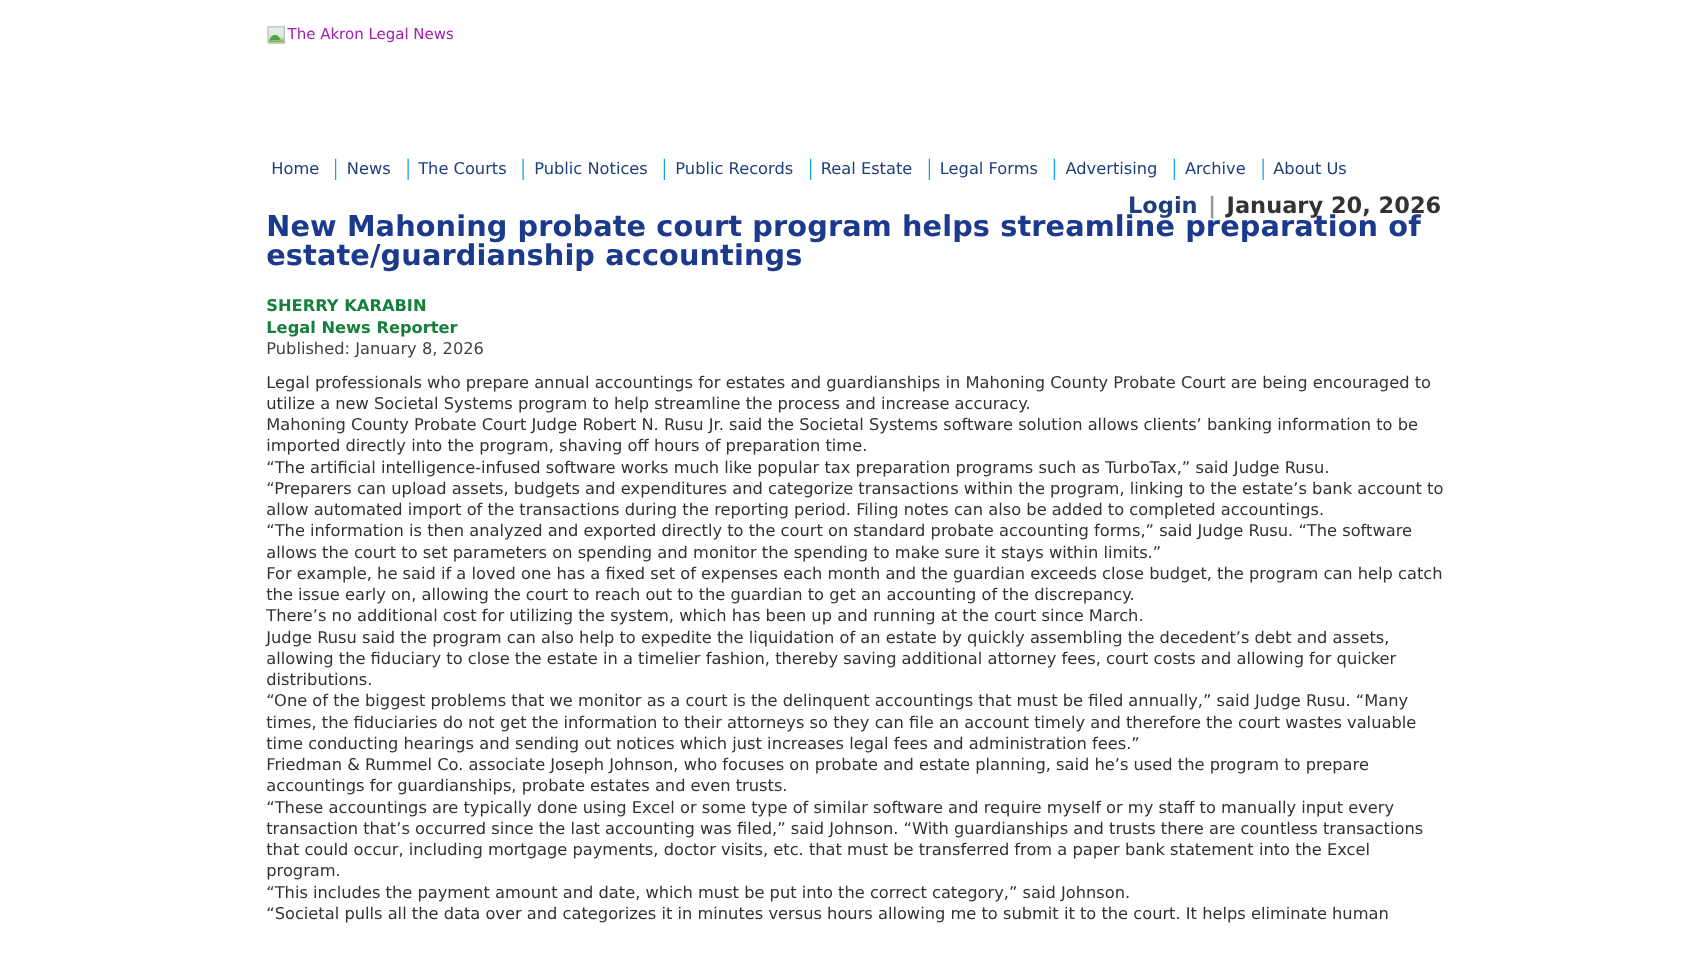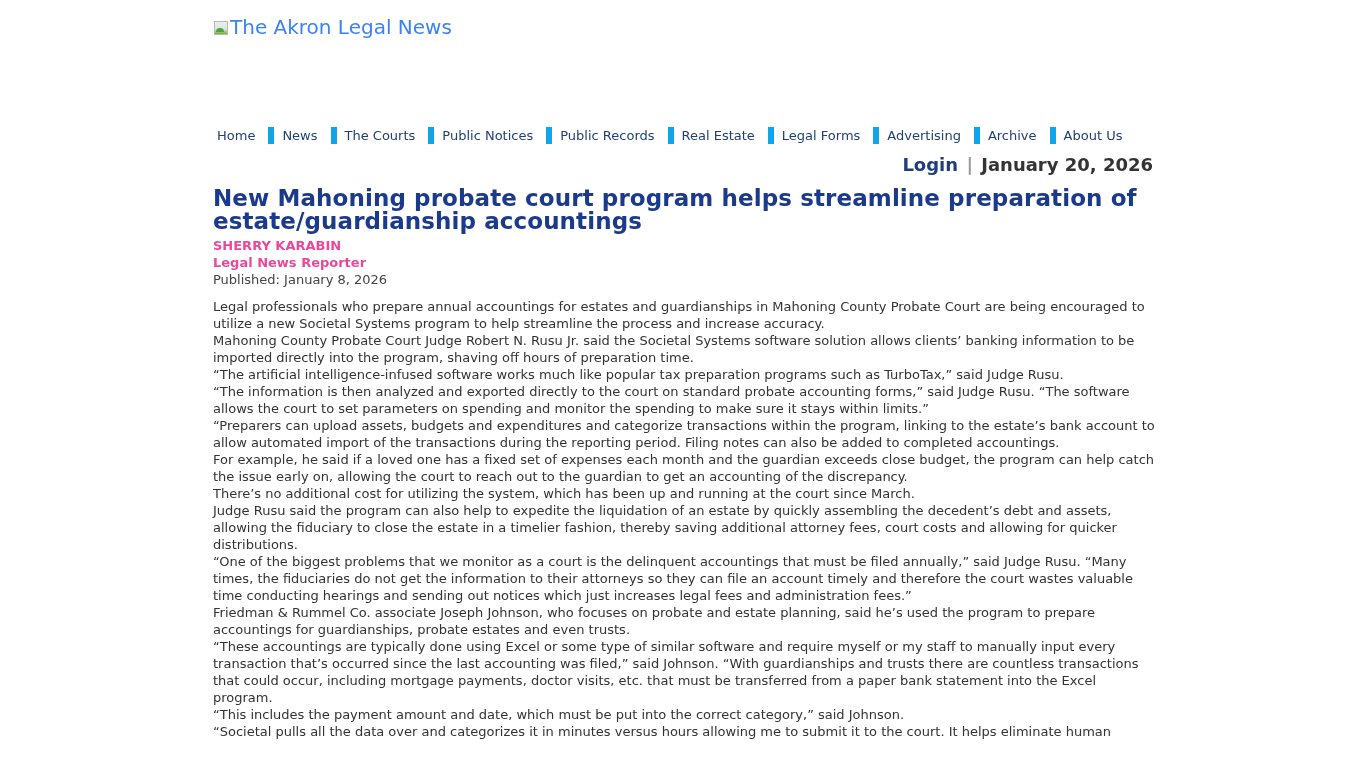--- a/index.html
+++ b/index.html
@@ -19,22 +19,22 @@
       width: 940px;
       margin-left: 213px;
     }
     .logo {
       position: absolute;
       top: 17px;
       left: 0;
       display: flex;
       align-items: center;
       height: 20px;
-      font-size: 20px;
-      color: #3b82f6;
+      font-size: 12px;
+      color: #a21caf;
     }
     .logo .broken-img {
       display: inline-block;
       width: 16px;
       height: 16px;
       position: relative;
       margin-right: 1px;
     }
     .logo .broken-img::before {
       content: "";
@@ -59,21 +59,21 @@
       display: flex;
       align-items: center;
       height: 17px;
       font-size: 13px;
     }
     .nav a {
       color: #1f3f7a;
       text-decoration: none;
       padding: 0 13px 0 4px;
       margin-right: 4px;
-      border-right: 6px solid #0ea5e9;
+      border-right: 1px solid #0ea5e9;
       line-height: 17px;
       white-space: nowrap;
     }
     .nav a:last-child {
       border-right: none;
       text-align: right;
     }
     .nav a.first { padding-left: 4px; }
     .login-row {
       position: absolute;
@@ -87,40 +87,40 @@
     .login-row a {
       color: #1f3f7a;
       text-decoration: none;
     }
     .login-row .sep {
       color: #999999;
       margin: 0 2px;
     }
     h1.title {
       position: absolute;
-      top: 187px;
+      top: 171px;
       left: 0;
       width: 940px;
       margin: 0;
       font-size: 23px;
       line-height: 23px;
       font-weight: bold;
       color: #1b3a8c;
       letter-spacing: 0.1px;
     }
     .byline {
       position: absolute;
       top: 237px;
       left: 0;
       font-size: 13px;
       line-height: 17px;
     }
     .byline .author, .byline .role {
       font-weight: bold;
-      color: #ec4899;
+      color: #15803d;
     }
     .byline .published { color: #444444; text-align: center; }
     .article {
       position: absolute;
       top: 298px;
       left: 0;
       width: 942px;
       font-size: 13px;
       line-height: 17px;
       color: #333333;
@@ -163,22 +163,22 @@
   <div class="byline">
     <div class="author">SHERRY KARABIN</div>
     <div class="role">Legal News Reporter</div>
     <div class="published">Published: January 8, 2026</div>
   </div>
 
   <div class="article">
     <p>Legal professionals who prepare annual accountings for estates and guardianships in Mahoning County Probate Court are being encouraged to utilize a new Societal Systems program to help streamline the process and increase accuracy.</p>
     <p>Mahoning County Probate Court Judge Robert N. Rusu Jr. said the Societal Systems software solution allows clients’ banking information to be imported directly into the program, shaving off hours of preparation time.</p>
     <p>“The artificial intelligence-infused software works much like popular tax preparation programs such as TurboTax,” said Judge Rusu.</p>
+    <p>“Preparers can upload assets, budgets and expenditures and categorize transactions within the program, linking to the estate’s bank account to allow automated import of the transactions during the reporting period. Filing notes can also be added to completed accountings.</p>
     <p>“The information is then analyzed and exported directly to the court on standard probate accounting forms,” said Judge Rusu. “The software allows the court to set parameters on spending and monitor the spending to make sure it stays within limits.”</p>
-    <p>“Preparers can upload assets, budgets and expenditures and categorize transactions within the program, linking to the estate’s bank account to allow automated import of the transactions during the reporting period. Filing notes can also be added to completed accountings.</p>
     <p>For example, he said if a loved one has a fixed set of expenses each month and the guardian exceeds close budget, the program can help catch the issue early on, allowing the court to reach out to the guardian to get an accounting of the discrepancy.</p>
     <p>There’s no additional cost for utilizing the system, which has been up and running at the court since March.</p>
     <p>Judge Rusu said the program can also help to expedite the liquidation of an estate by quickly assembling the decedent’s debt and assets, allowing the fiduciary to close the estate in a timelier fashion, thereby saving additional attorney fees, court costs and allowing for quicker distributions.</p>
     <p>“One of the biggest problems that we monitor as a court is the delinquent accountings that must be filed annually,” said Judge Rusu. “Many times, the fiduciaries do not get the information to their attorneys so they can file an account timely and therefore the court wastes valuable time conducting hearings and sending out notices which just increases legal fees and administration fees.”</p>
     <p>Friedman &amp; Rummel Co. associate Joseph Johnson, who focuses on probate and estate planning, said he’s used the program to prepare accountings for guardianships, probate estates and even trusts.</p>
     <p>“These accountings are typically done using Excel or some type of similar software and require myself or my staff to manually input every transaction that’s occurred since the last accounting was filed,” said Johnson. “With guardianships and trusts there are countless transactions that could occur, including mortgage payments, doctor visits, etc. that must be transferred from a paper bank statement into the Excel program.</p>
     <p>“This includes the payment amount and date, which must be put into the correct category,” said Johnson.</p>
     <p>“Societal pulls all the data over and categorizes it in minutes versus hours allowing me to submit it to the court. It helps eliminate human</p>
   </div>
 

